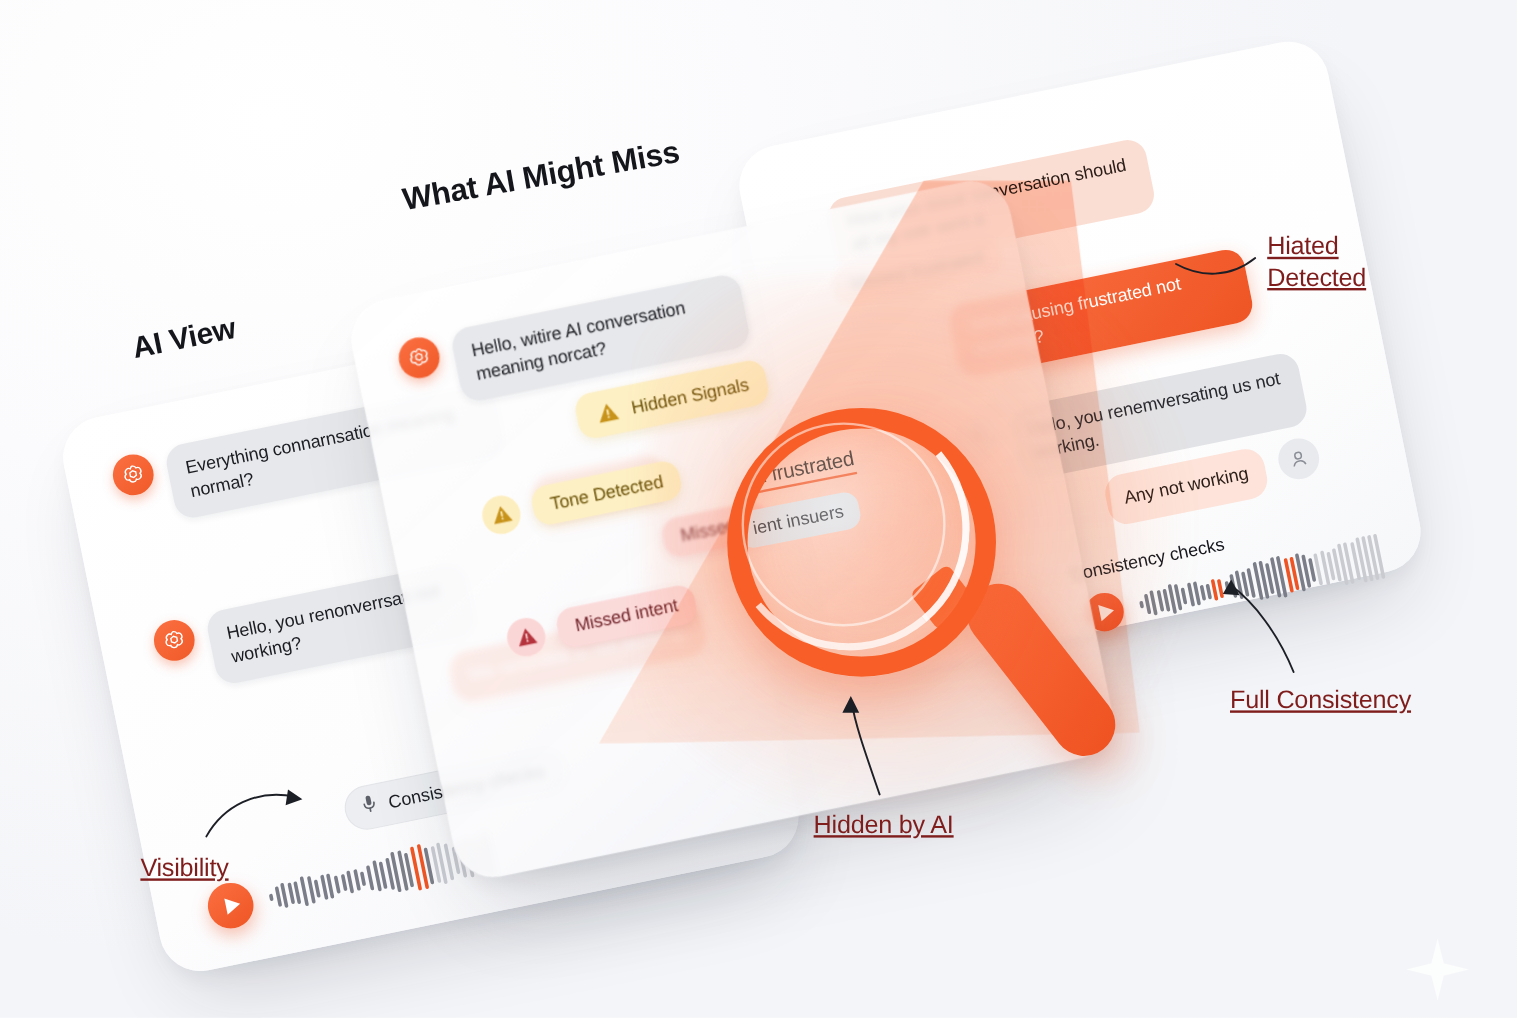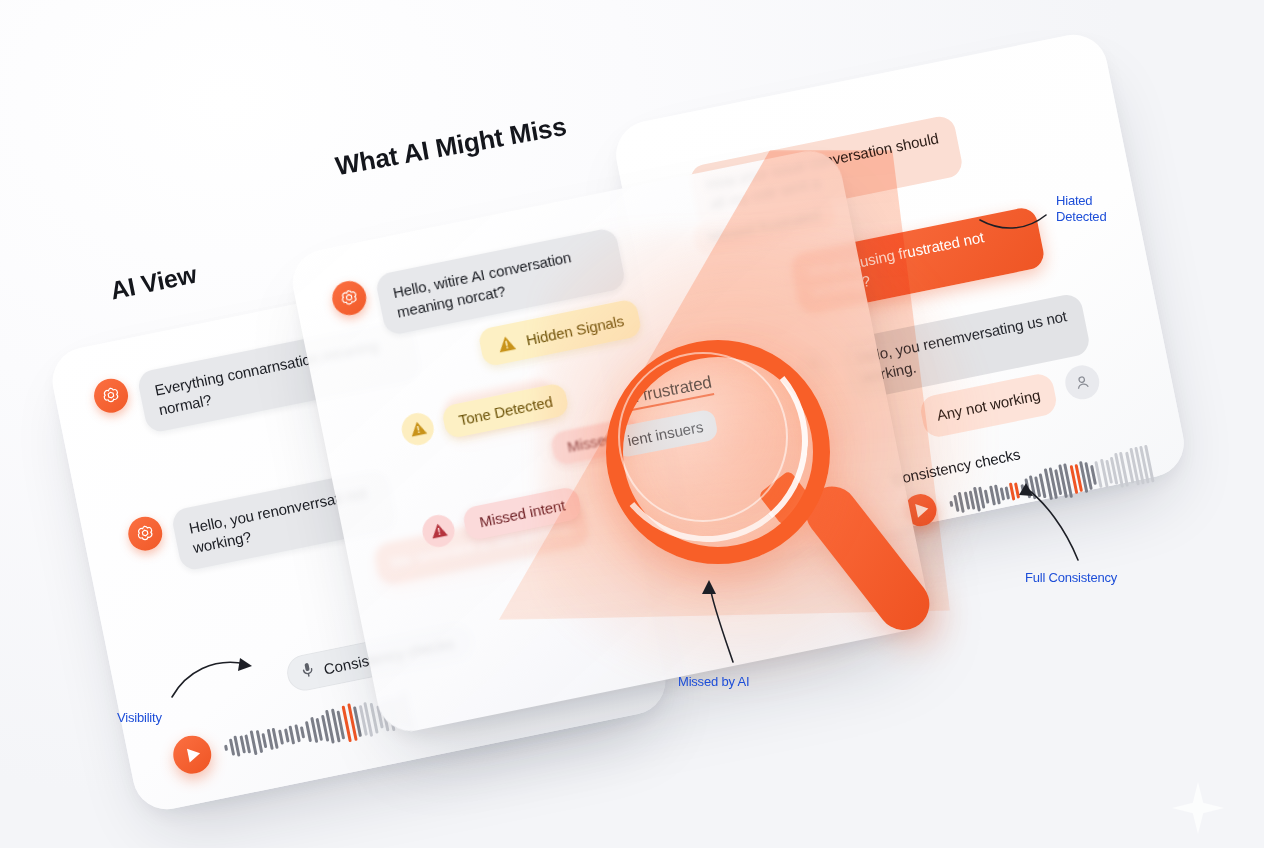--- a/index.html
+++ b/index.html
@@ -162,21 +162,21 @@
     position:absolute;left:628px;top:374px;width:150px;text-align:left;
     font-size:17px;color:#2a1c16;letter-spacing:-.2px;transform:rotate(-11deg);
   }
   .lenstext u{text-decoration:none;border-bottom:2.5px solid #ef5524;padding-bottom:2px;}
   .lenschip{
     position:absolute;left:614px;top:418px;transform:rotate(-11deg);
     background:#dcdee2;color:#26282e;border-radius:12px;padding:7px 13px;font-size:15px;white-space:nowrap;
   }
 
   
-  .anno{position:absolute;font-size:13px;color:#1d4ed8;line-height:1.3;letter-spacing:-.2px;}
+  .anno{position:absolute;font-size:21px;color:#7f1d1d;line-height:1.3;letter-spacing:-.2px;text-decoration:underline;}
   .anno.two{line-height:1.25;}
   svg.arrow{position:absolute;overflow:visible;pointer-events:none;}
   svg.arrow path{fill:none;stroke:#1d1f26;stroke-width:1.6;stroke-linecap:round;}
   svg.arrow polygon{fill:#1d1f26;}
 </style>
 </head>
 <body>
 
 <div class="stage">
 
@@ -418,21 +418,21 @@
   <svg class="arrow" style="left:0;top:0;width:1264px;height:848px;">
     <path d="M1046 215 C1025 232, 1000 231, 980 220"></path>
   </svg>
 
   <div class="anno" style="left:1025px;top:570px;">Full Consistency</div>
   <svg class="arrow" style="left:0;top:0;width:1264px;height:848px;">
     <path d="M1078 560 C1065 528, 1045 502, 1026 488"></path>
     <polygon points="1026,483 1033,496 1019,495"></polygon>
   </svg>
 
-  <div class="anno" style="left:678px;top:674px;">Missed by AI</div>
+  <div class="anno" style="left:678px;top:674px;">Hidden by AI</div>
   <svg class="arrow" style="left:0;top:0;width:1264px;height:848px;">
     <path d="M733 662 C722 630, 712 602, 710 586"></path>
     <polygon points="709,580 716,594 702,594"></polygon>
   </svg>
 
   <div class="anno" style="left:117px;top:710px;">Visibility</div>
   <svg class="arrow" style="left:0;top:0;width:1264px;height:848px;">
     <path d="M172 697 C186 672, 214 657, 246 664"></path>
     <polygon points="252,666 238,671 240,658"></polygon>
   </svg>

